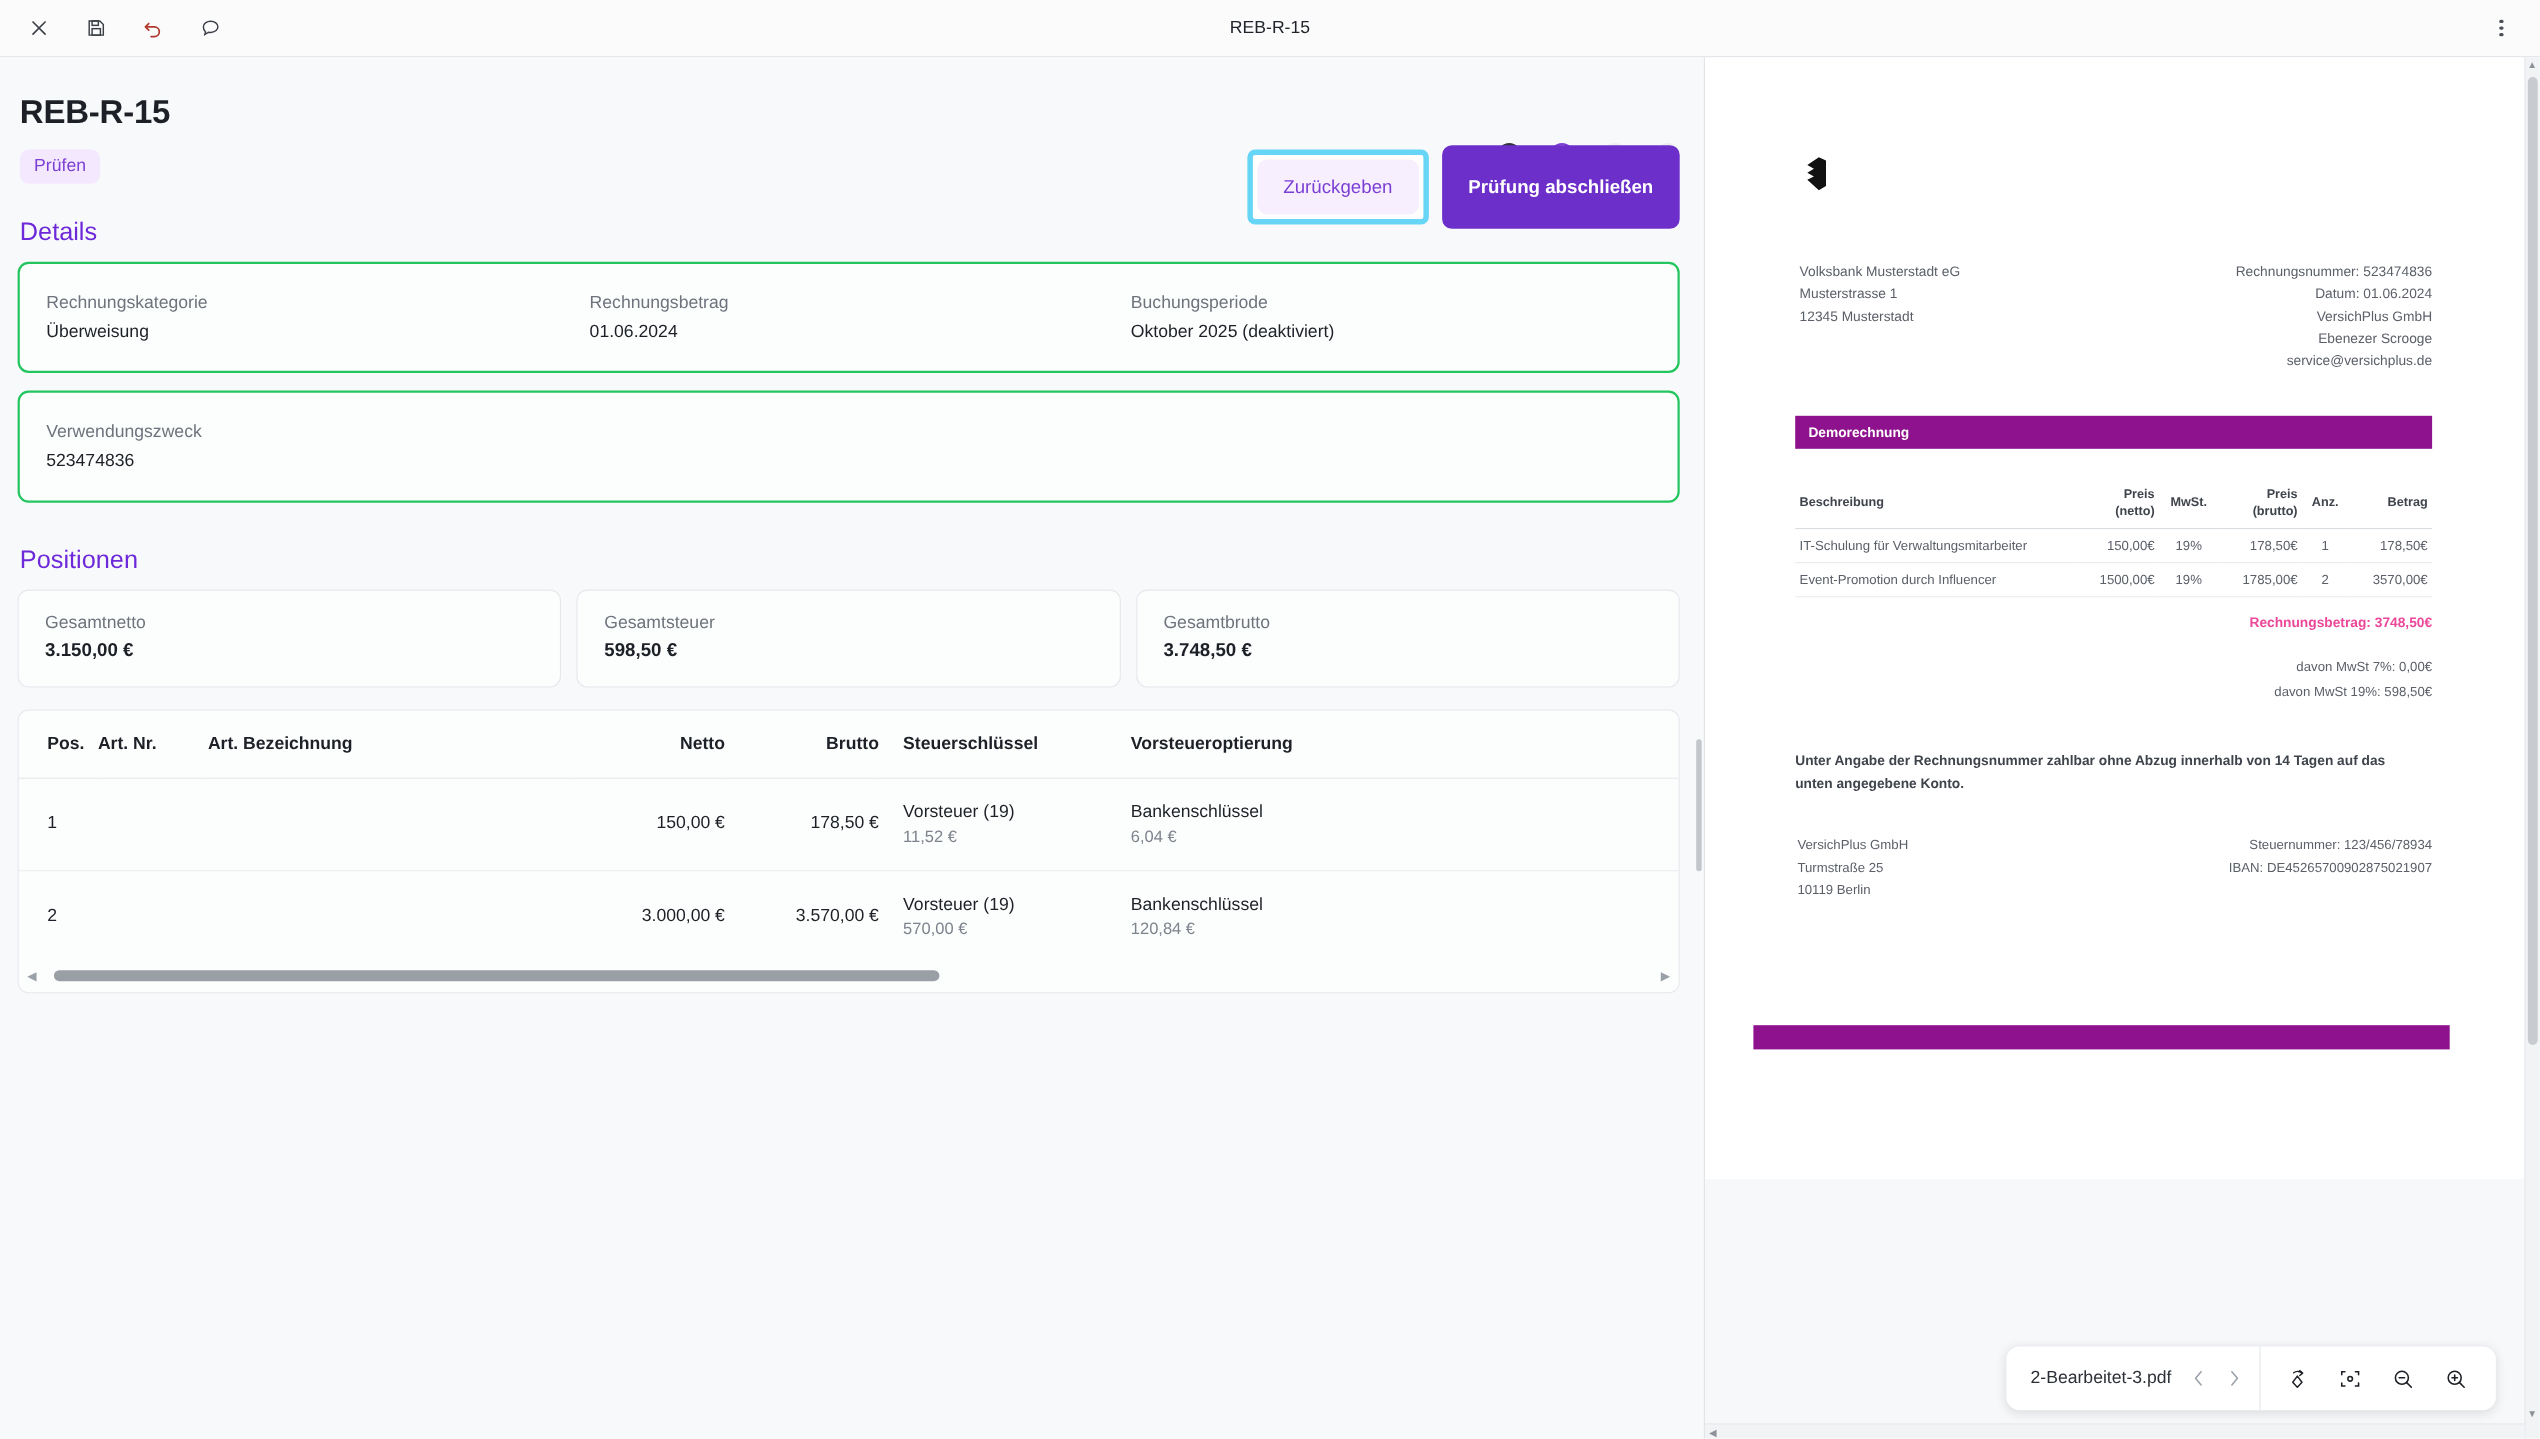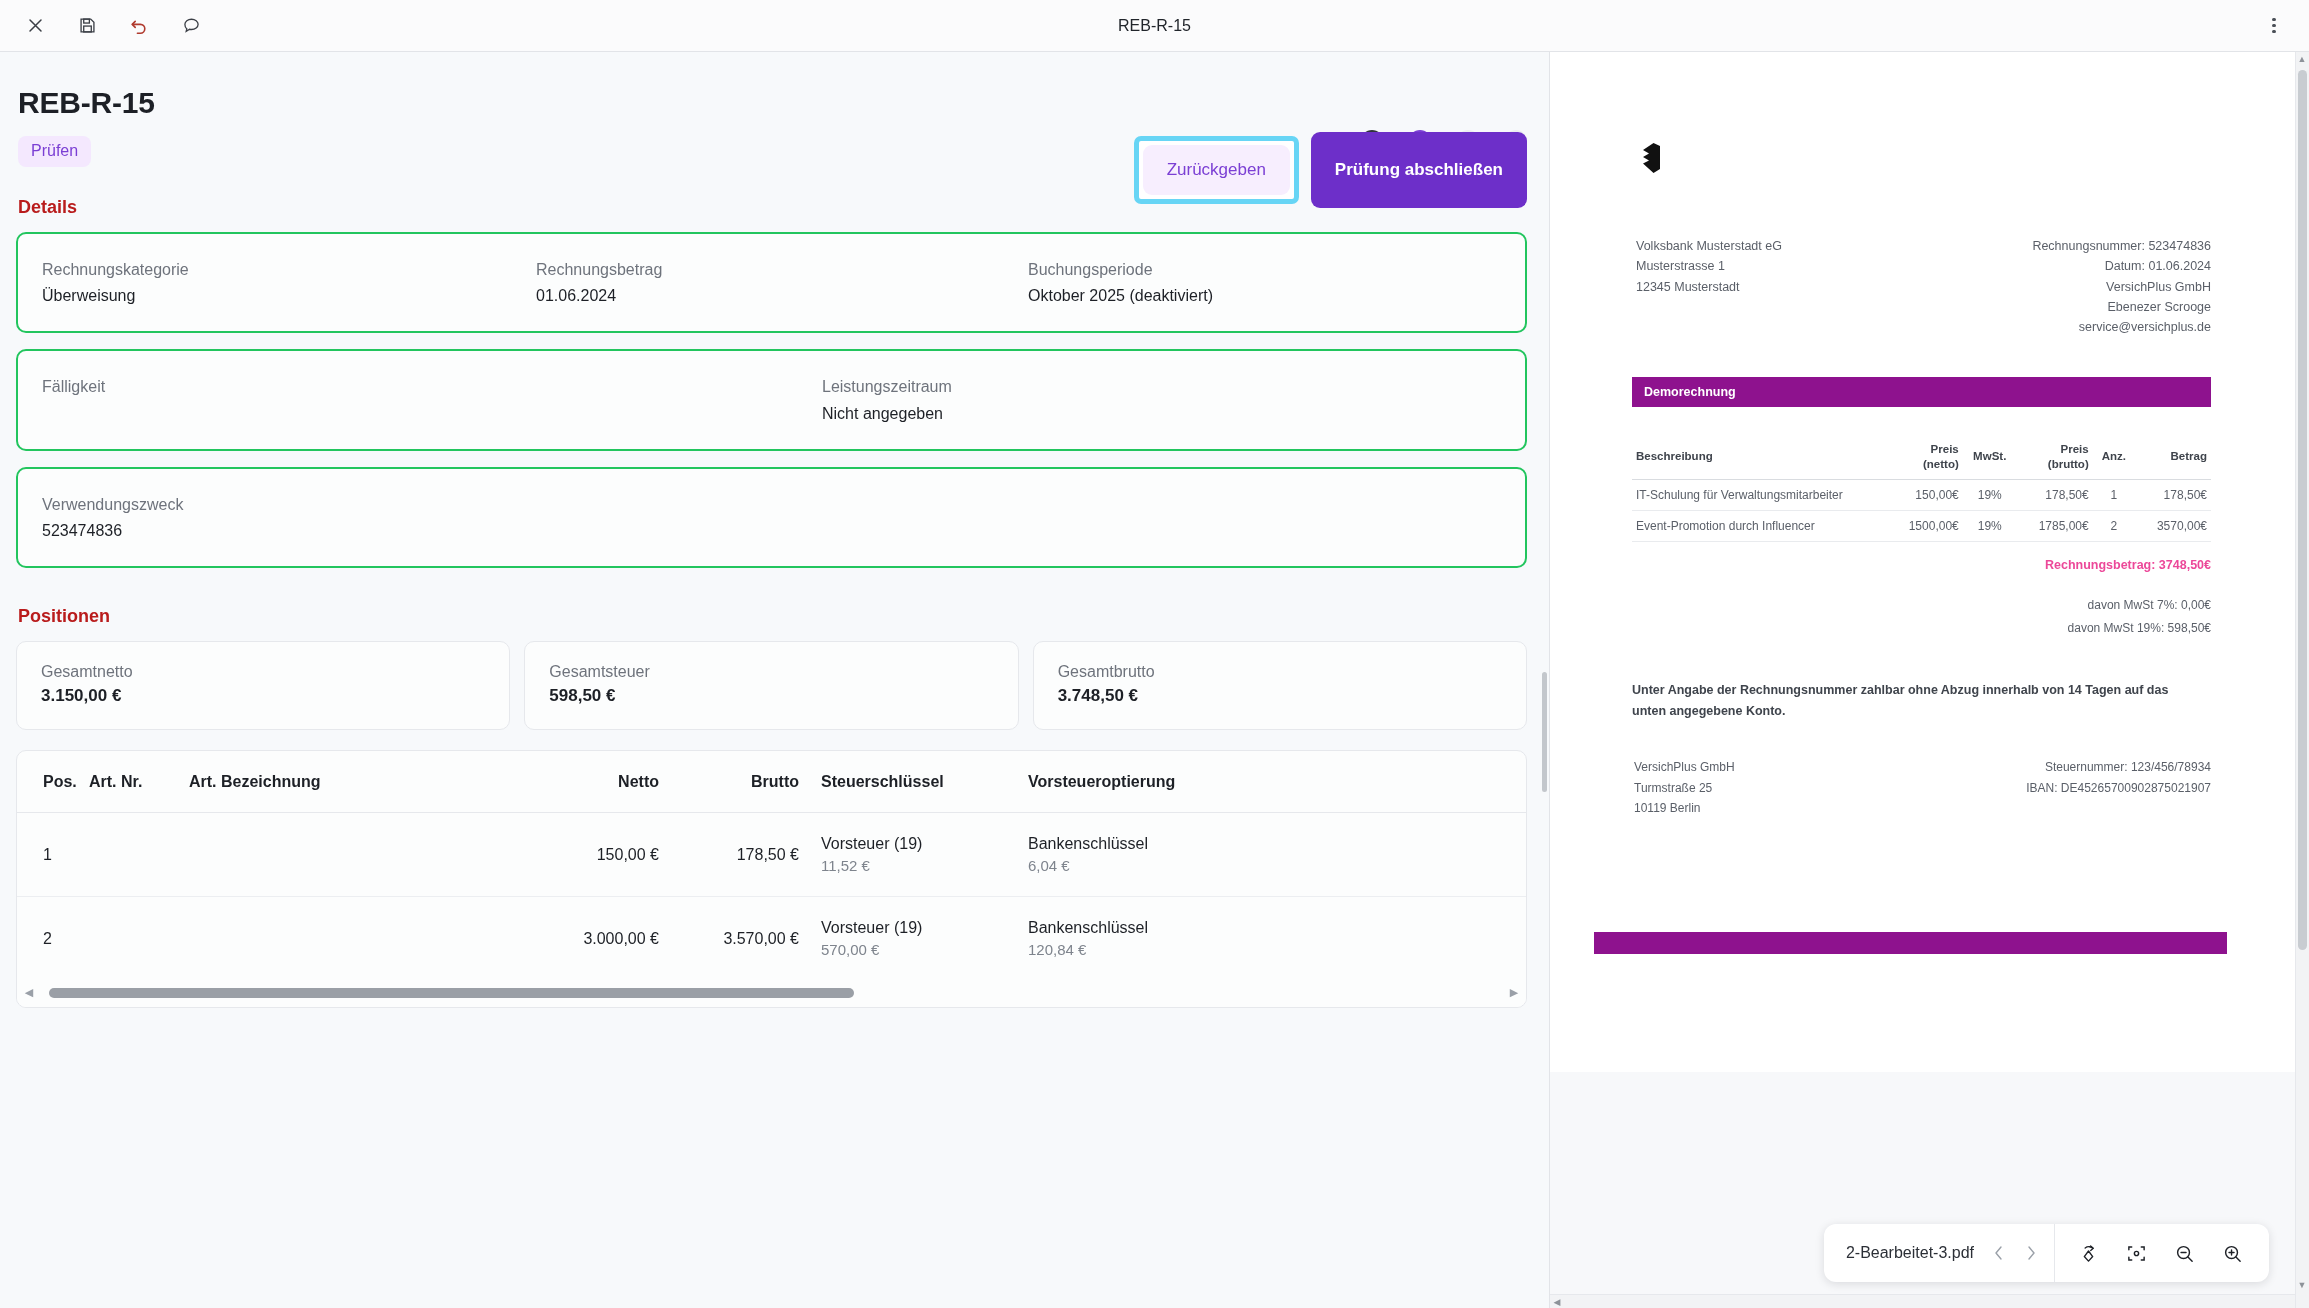--- a/index.html
+++ b/index.html
@@ -118,21 +118,21 @@
     flex: 0 0 auto;
   }
   .step.done { background: #31353b; }
   .step.done svg { display:block; }
   .step.active { background: #e9d6fc; border: 2px solid #7b3fd4; }
   .step-line { width: 26px; height: 2.5px; background: #e0e2e6; }
   .step-line.filled { background: #6d2fc9; }
 
   
   .section-title {
-    font-size: 18px; font-weight: 700; color: #b91c1c;
+    font-size: 23px; font-weight: 400; color: #6d28d9;
     margin: 30px 0 14px 2px;
   }
   .section-title.pos { margin-top: 38px; }
 
   
   .card {
     background: #fcfdfd;
     border: 2px solid #22c55e;
     border-radius: 10px;
     margin-bottom: 16px;
@@ -376,32 +376,20 @@
             <div class="lbl">Rechnungsbetrag</div>
             <div class="val">01.06.2024</div>
           </div>
           <div class="field f-period">
             <div class="lbl">Buchungsperiode</div>
             <div class="val">Oktober 2025 (deaktiviert)</div>
           </div>
         </div>
       </div>
 
-      <div class="card">
-        <div class="fields">
-          <div class="field f-due">
-            <div class="lbl">Fälligkeit</div>
-            <div class="val"></div>
-          </div>
-          <div class="field f-perf">
-            <div class="lbl">Leistungszeitraum</div>
-            <div class="val">Nicht angegeben</div>
-          </div>
-        </div>
-      </div>
 
       <div class="card">
         <div class="fields">
           <div class="field f-purpose">
             <div class="lbl">Verwendungszweck</div>
             <div class="val">523474836</div>
           </div>
         </div>
       </div>
 

